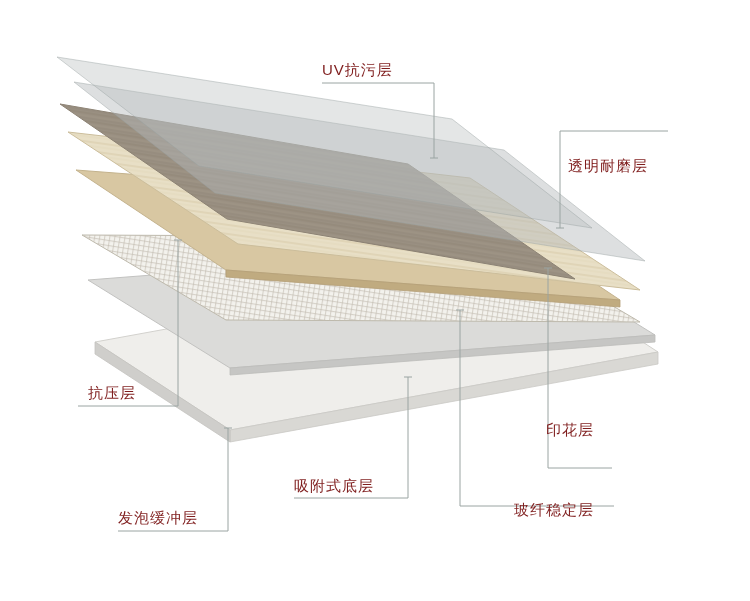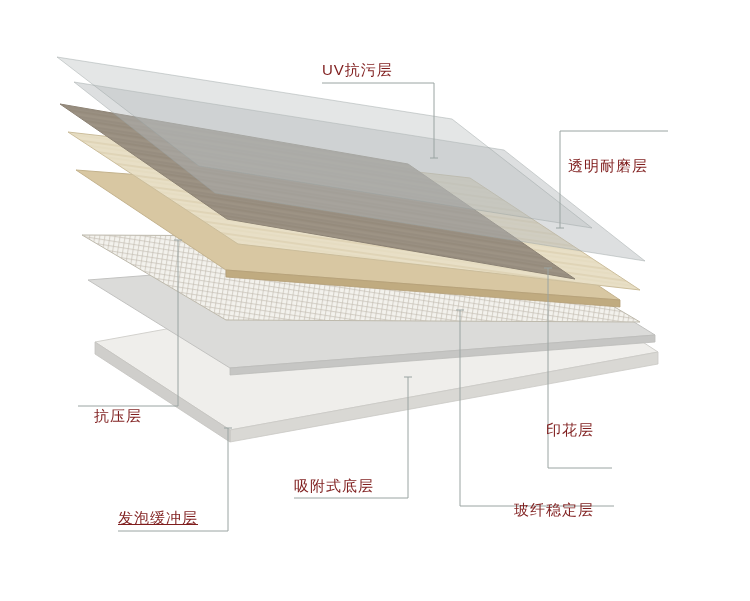--- a/index.html
+++ b/index.html
@@ -5,25 +5,25 @@
   html,body{margin:0;padding:0;background:#ffffff;}
   body{width:750px;height:601px;overflow:hidden;position:relative;
        font-family:"Liberation Sans","DejaVu Sans",sans-serif;}
   .stage{position:absolute;inset:0;}
   .stage svg{position:absolute;left:0;top:0;}
   .title{position:absolute;left:16px;top:14px;font-size:24px;font-weight:bold;
          color:#159c82;letter-spacing:1px;}
   .lbl{position:absolute;font-size:15px;color:#7f1d1d;letter-spacing:1px;white-space:nowrap;}
   .lbl-uv{left:322px;top:61px;}
   .lbl-wear{left:568px;top:109px;margin-top:48px;}
-  .lbl-compression{left:94px;top:384px;margin-top:23px;}
+  .lbl-compression{left:88px;top:384px;}
   .lbl-print{left:546px;top:421px;text-align:right;}
   .lbl-suction{left:294px;top:477px;font-family:Liberation Mono, monospace;}
   .lbl-fiberglass{left:514px;top:501px;}
-  .lbl-foam{left:118px;top:509px;text-decoration:underline;}
+  .lbl-foam{left:118px;top:509px;}
 </style>
 </head>
 <body>
 
 <div class="stage">
 
   <svg width="750" height="601" viewBox="0 0 750 601">
     <defs>
       <pattern id="grainDark" width="160" height="8" patternUnits="userSpaceOnUse" patternTransform="rotate(9)">
         <line x1="0" y1="2" x2="160" y2="2" stroke="#85796a" stroke-width="1" opacity="0.45"></line>

